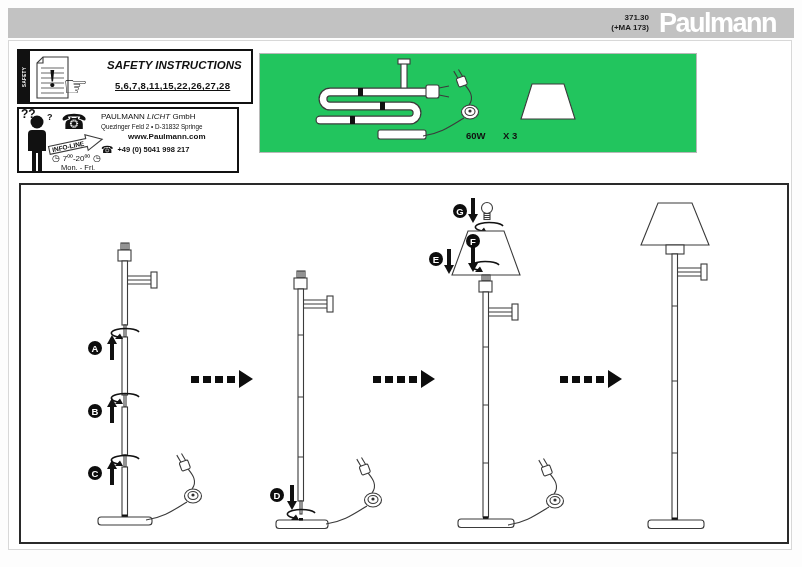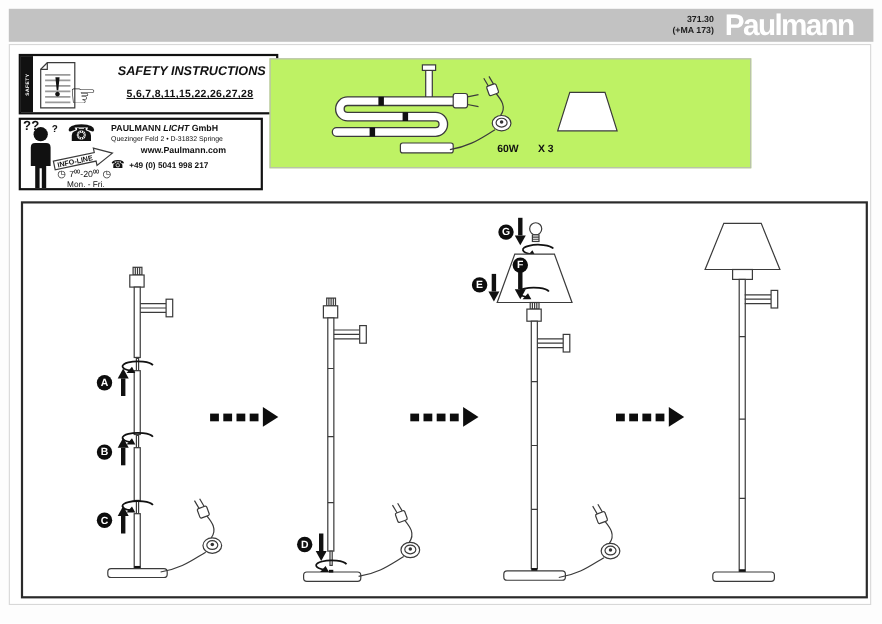--- a/index.html
+++ b/index.html
@@ -23,28 +23,28 @@
   .q-left{position:absolute;left:2px;top:-2px;font-size:12px;font-weight:bold;color:#111;}
   .q-right{position:absolute;left:28px;top:3px;font-size:9px;font-weight:bold;color:#111;}
   .person{position:absolute;left:3px;top:4px;}
   .phone-big{position:absolute;left:42px;top:2px;font-size:21px;color:#111;line-height:1;}
   .banner{position:absolute;left:28px;top:24px;}
   .banner text{font-size:6.5px;font-weight:bold;fill:#111;font-family:"Liberation Sans",sans-serif;}
   .hours-row{position:absolute;left:33px;top:43px;font-size:8px;color:#111;display:flex;gap:3px;align-items:center;}
   .hours-row .clk{font-size:9px;}
   .days{position:absolute;left:42px;top:54px;font-size:7.5px;color:#111;}
   .info-col{position:absolute;left:82px;top:3px;width:136px;color:#111;}
-  .company{font-size:8px;font-weight:bold;white-space:nowrap;}
+  .company{font-size:8px;font-weight:normal;white-space:nowrap;}
   .company .it{font-style:italic;}
   .address{font-size:6.3px;margin-top:2px;white-space:nowrap;}
   .website{font-size:8px;font-weight:bold;margin-top:2px;padding-left:27px;}
   .phone-row{font-size:7.5px;font-weight:bold;margin-top:3px;display:flex;gap:4px;align-items:center;}
   .phone-row .ph{font-size:10px;font-weight:normal;}
   
-  .parts-box{position:absolute;left:236px;top:12px;width:438px;height:100px;border:1px solid #b8b8b8;box-sizing:border-box;background:#bef264;}
+  .parts-box{position:absolute;left:250px;top:12px;width:438px;height:100px;border:1px solid #b8b8b8;box-sizing:border-box;background:#22c55e;}
   .watt-label{position:absolute;left:206px;top:76px;font-size:9.5px;font-weight:bold;color:#111;}
   .qty-label{position:absolute;left:243px;top:76px;font-size:9.5px;font-weight:bold;color:#111;}
   
   .main-box{position:absolute;left:10px;top:142px;width:770px;height:361px;border:2px solid #2a2a2a;box-sizing:border-box;background:#fff;}
   .step{position:absolute;width:14px;height:14px;background:#0d0d0d;border-radius:50%;color:#fff;font-size:9.5px;font-weight:bold;display:flex;align-items:center;justify-content:center;transform:translate(-50%,-50%);}
   .dash-arrow{position:absolute;display:flex;align-items:center;gap:4px;height:18px;}
   .dash-arrow .dash{width:8px;height:7px;background:#0d0d0d;}
   .dash-arrow .head{width:0;height:0;border-left:14px solid #0d0d0d;border-top:9px solid transparent;border-bottom:9px solid transparent;}
   
   .ln{fill:none;stroke:#3b3b3b;stroke-width:1.1;}

